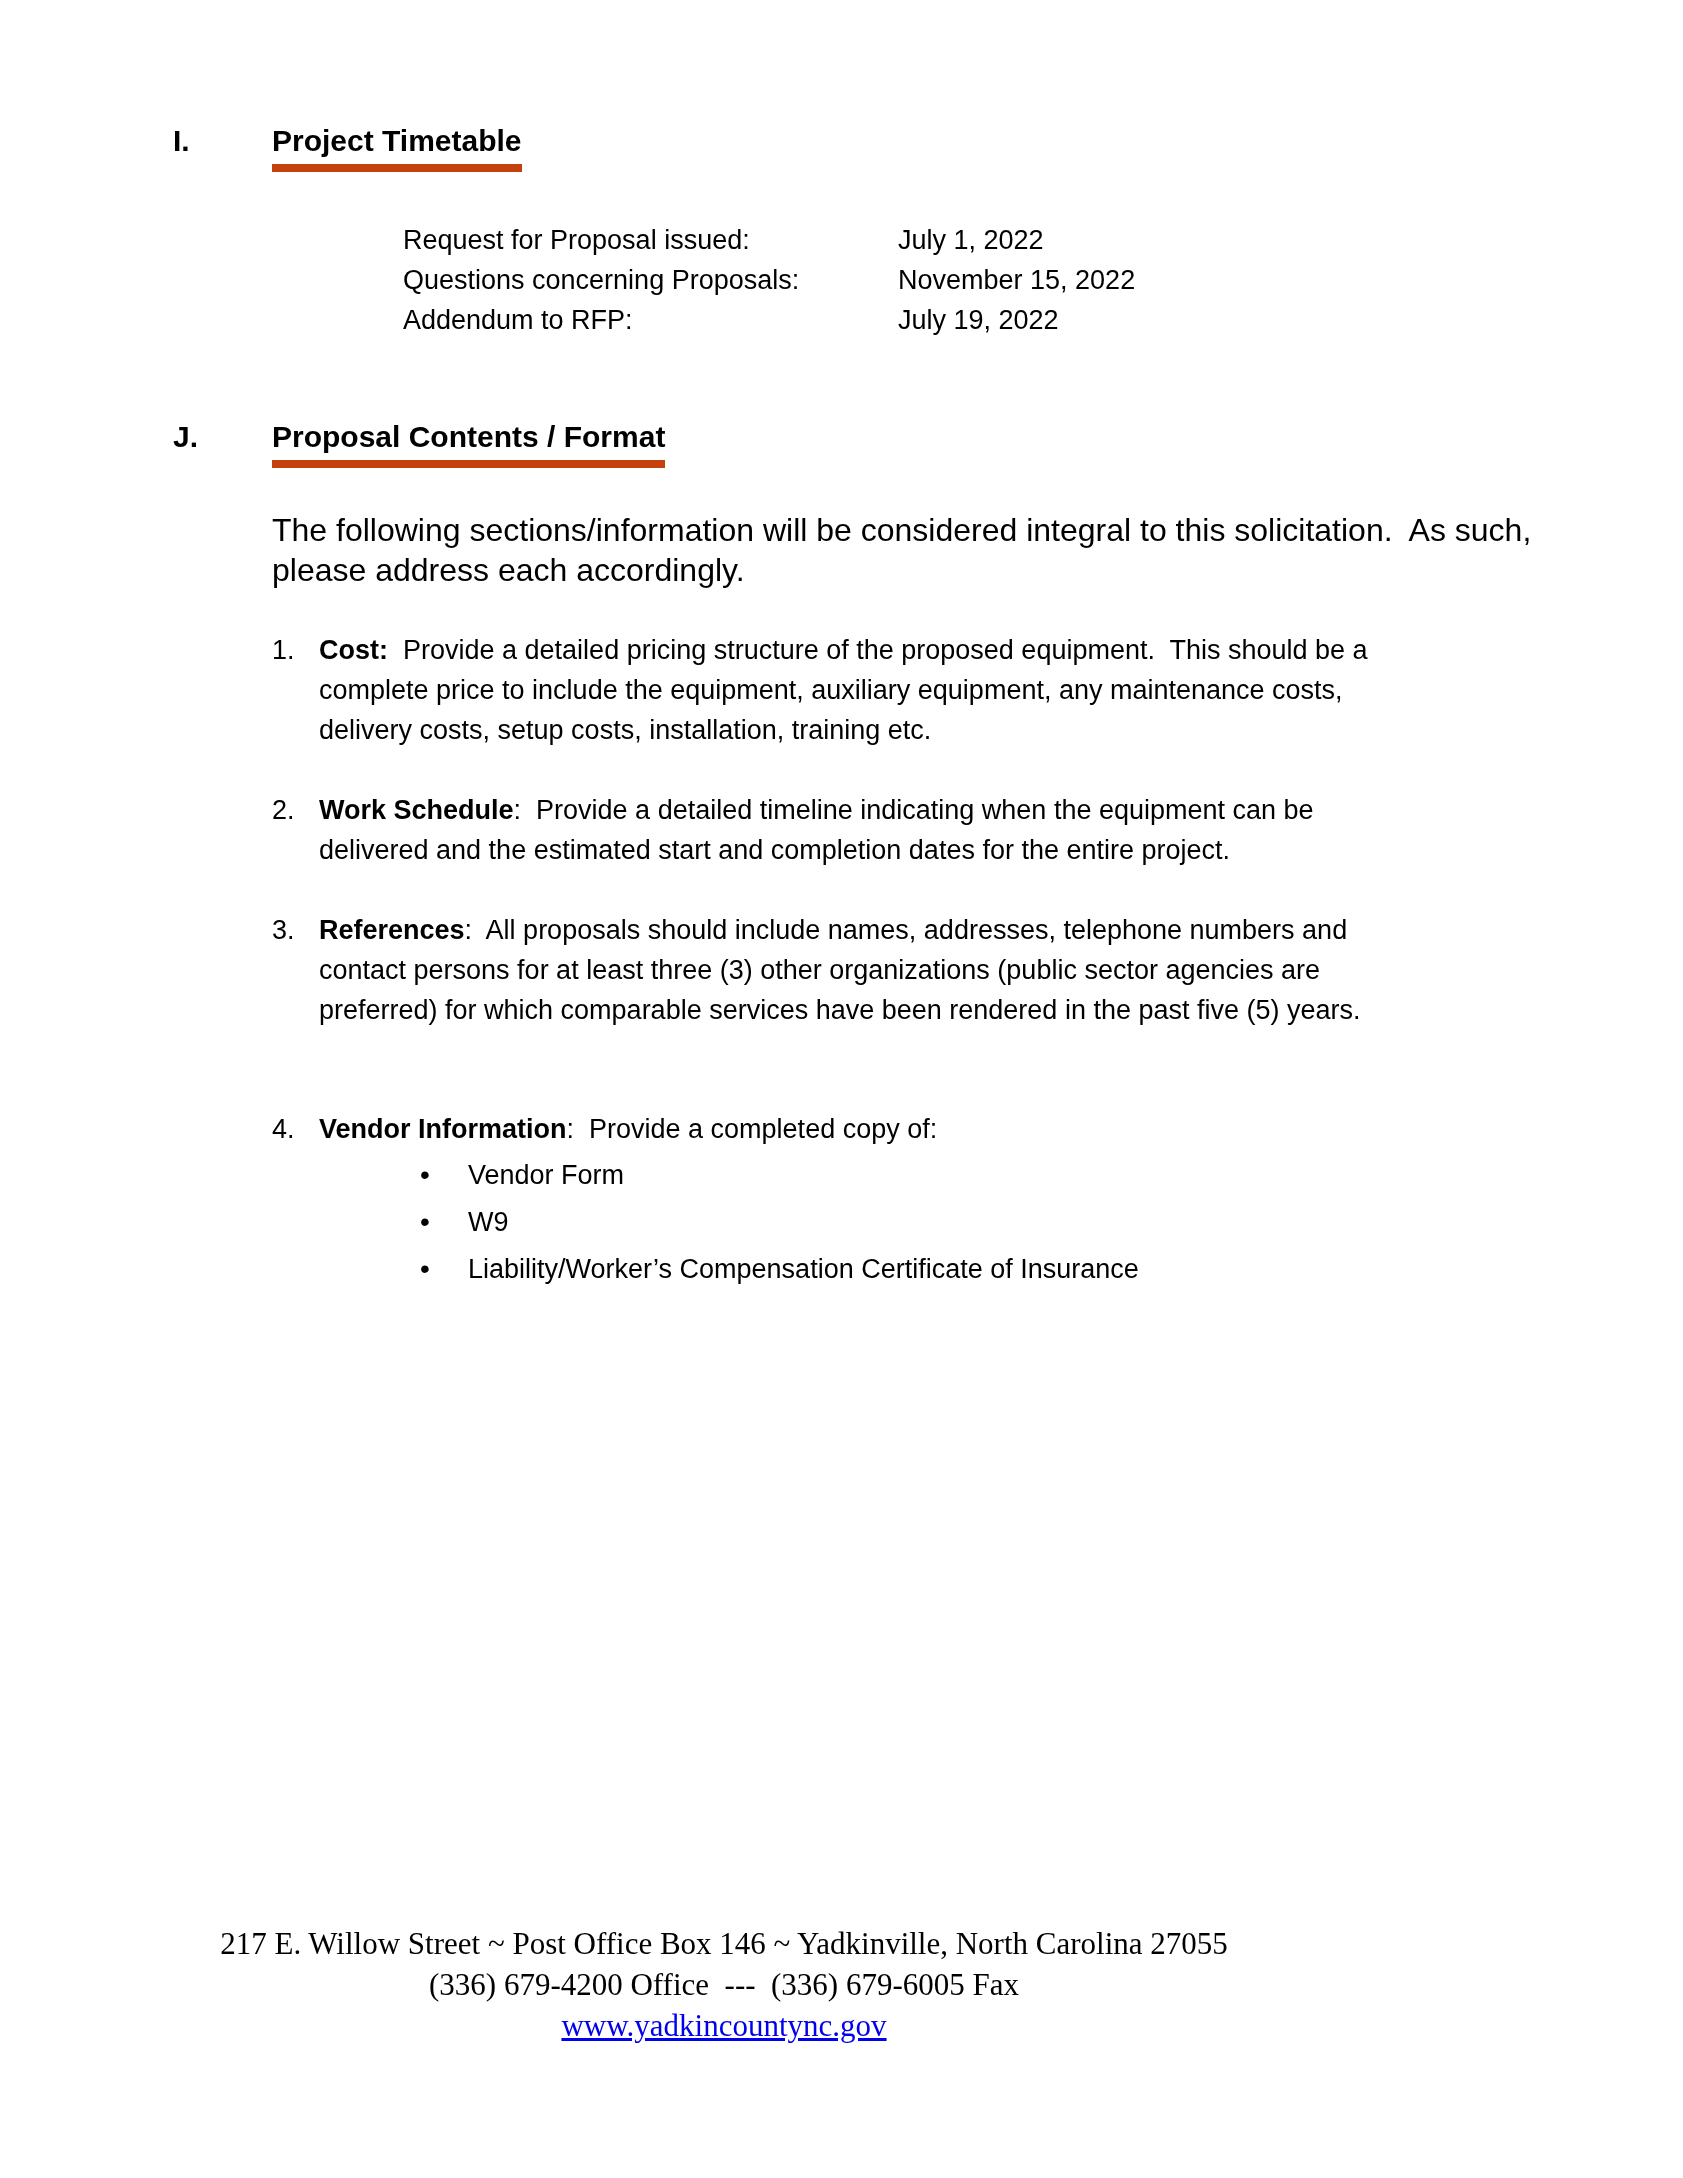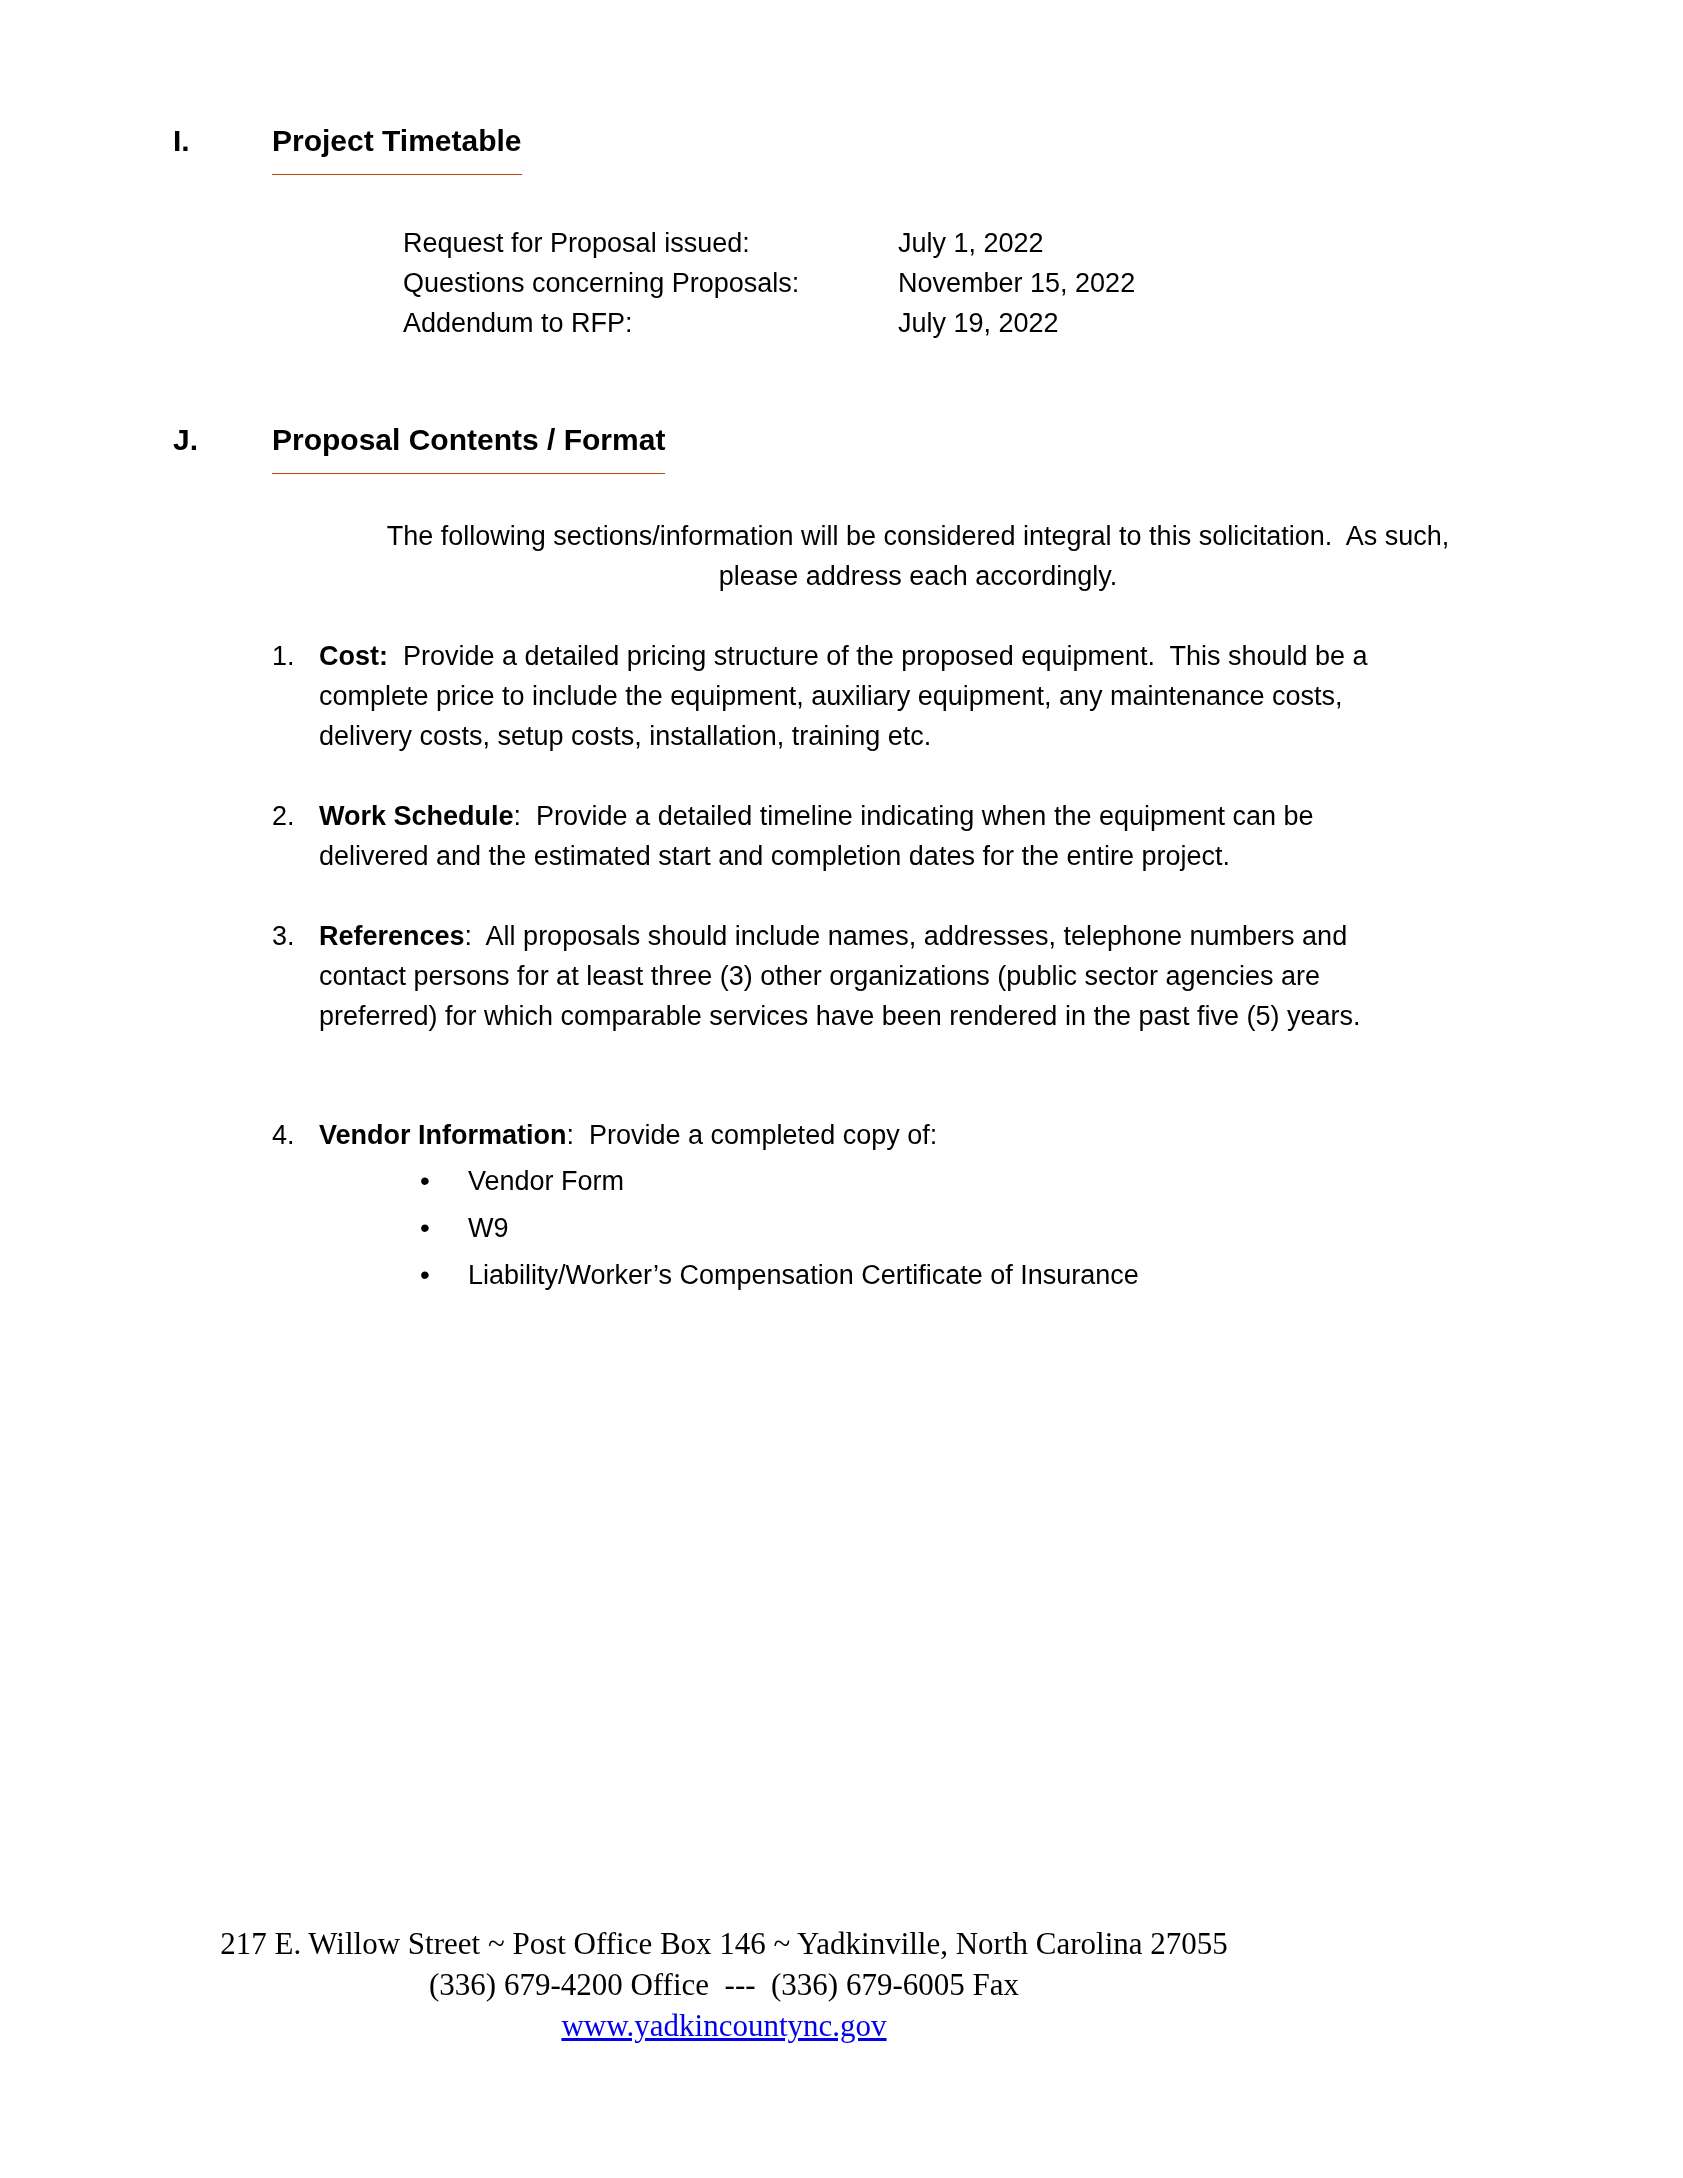--- a/index.html
+++ b/index.html
@@ -6,26 +6,26 @@
   body{
     width:1683px;height:2178px;
     background:#ffffff;color:#000;
     font-family:"Liberation Sans",sans-serif;
     position:relative;overflow:hidden;
   }
   [data-bind]{white-space:pre-wrap;}
   .content{position:absolute;left:173px;top:119px;width:1391px;}
   .sec-head{display:flex;font-size:30px;font-weight:bold;line-height:44px;}
   .sec-label{width:99px;flex:none;}
-  .sec-title{border-bottom:1px solid #c2410c;padding-bottom:11px;align-self:flex-start;}
+  .sec-title{border-bottom:8px solid #c2410c;padding-bottom:1px;align-self:flex-start;}
   .timetable{margin-left:198px;margin-top:48px;font-size:27px;}
   .t-row{display:flex;line-height:40px;margin-left:32px;}
   .t-item{width:495px;flex:none;}
   .mt76{margin-top:75px;}
-  .intro{margin-left:99px;margin-top:42px;font-size:27px;line-height:40px;text-align:center;}
+  .intro{margin-left:99px;margin-top:42px;font-size:32px;line-height:40px;}
   .oli{display:flex;margin-left:99px;font-size:27px;line-height:40px;}
   .oli-num{width:47px;flex:none;}
   .oli-body{flex:1;}
   .mt40{margin-top:40px;}
   .mt80{margin-top:79px;}
   .b{font-weight:bold;}
   .bullets{margin-top:6px;}
   .bullet-row{display:flex;margin-left:101px;line-height:40px;margin-bottom:7px;}
   .bullet-marker{width:48px;flex:none;font-size:28px;}
   .footer{

